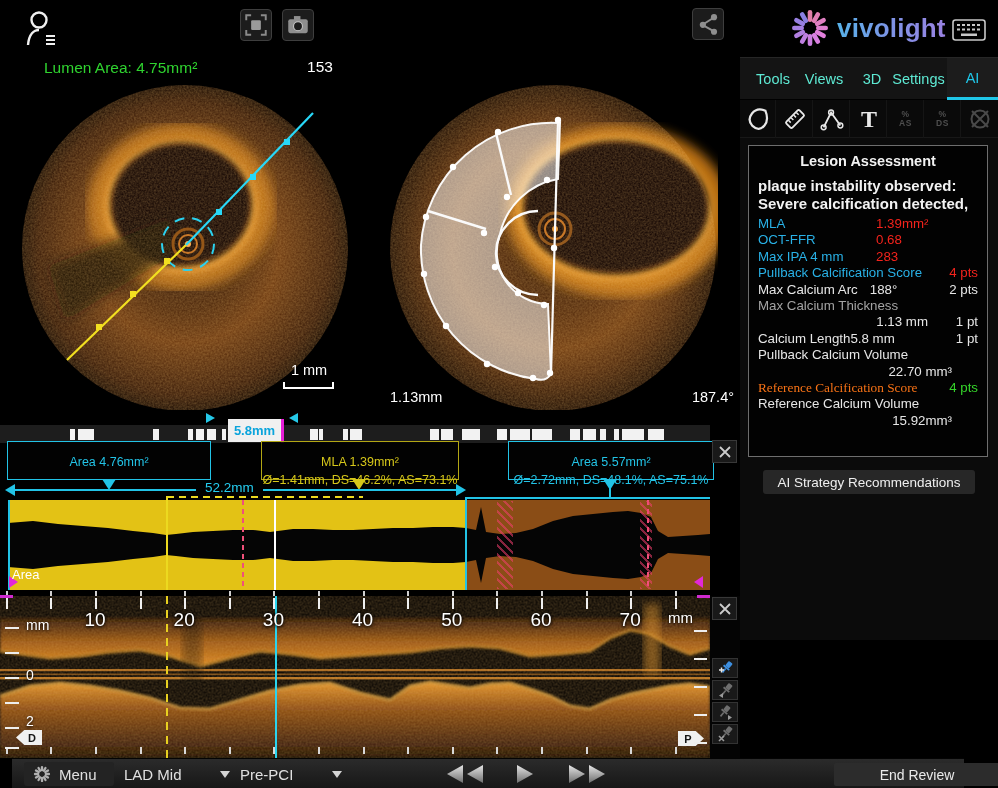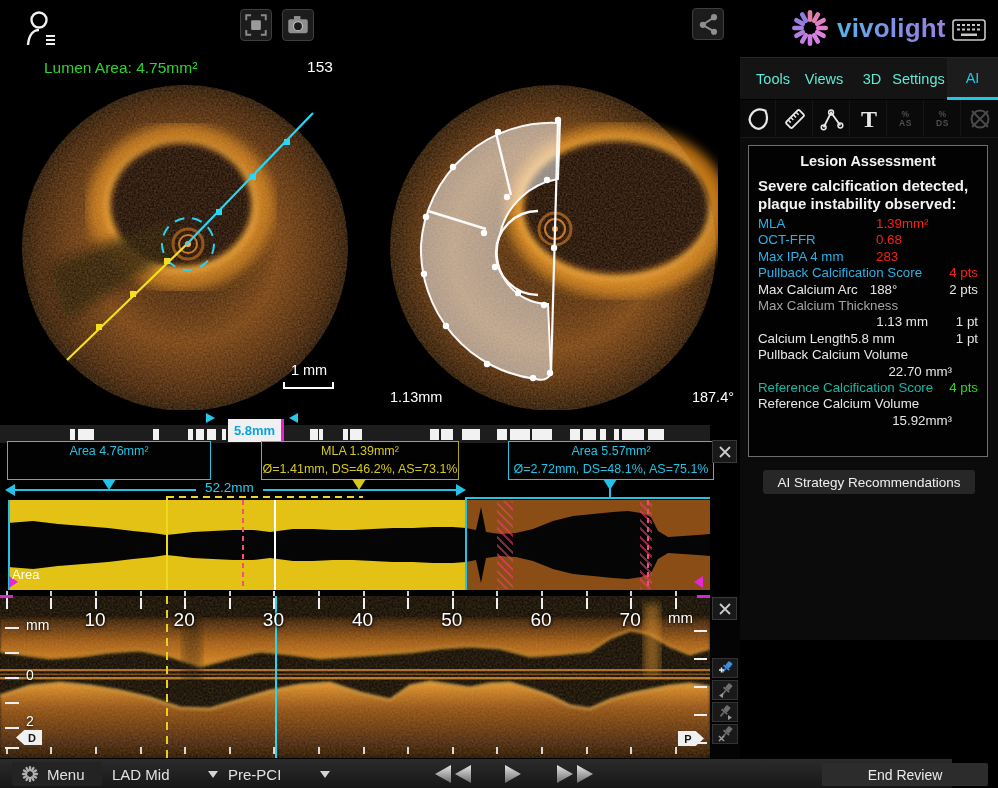--- a/index.html
+++ b/index.html
@@ -24,21 +24,21 @@
 
 
 .strip-panel{position:absolute;left:0;top:410px;width:740px;height:186px;background:#000}
 .calcium-bar{position:absolute;left:0;top:15px;width:710px;height:18px;background:#1d1d1d}
 .calcium-block{position:absolute;top:4px;height:11px;background:#f2f2f2}
 .cl-box{position:absolute;left:228px;top:9px;width:53px;height:23px;background:#f0f0f0;color:#0aa4dc;font-size:13px;font-weight:bold;text-align:center;line-height:23px}
 .cl-mark{position:absolute;left:281px;top:9px;width:3px;height:24px;background:#e81ed8}
 .cl-arrow{position:absolute;top:3px;width:0;height:0;border:5px solid transparent}
 #cl-ar-r{left:206px;border-left:9px solid #25c8e8;border-right:none}
 #cl-ar-l{left:289px;border-right:9px solid #25c8e8;border-left:none}
-.callout{position:absolute;top:31px;height:39px;background:rgba(2,2,2,.88);text-align:center;font-size:12.5px;line-height:18px;padding-top:0;white-space:nowrap}
+.callout{position:absolute;top:31px;height:39px;background:rgba(2,2,2,.88);text-align:center;font-size:12.5px;line-height:18px;padding-top:11px;white-space:nowrap}
 .callout.cyan{border:1px solid #22c3e6;color:#22c3e6}
 .callout.yellow{border:1px solid #b3a714;color:#d6c71a}
 #co1{left:7px;width:204px}
 #co2{left:261px;width:198px}
 #co3{left:508px;width:206px}
 .tri{position:absolute;top:69px;width:0;height:0;border:7px solid transparent;border-bottom:none}
 .tri.cyan{border-top:11px solid #22c3e6}
 .tri.yellow{border-top:11px solid #d6c71a}
 .span-line{position:absolute;left:14px;top:79px;width:444px;height:2px;background:#22c3e6}
 .span-arrow{position:absolute;top:74px;width:0;height:0;border:6px solid transparent}
@@ -99,21 +99,21 @@
 .dimtxt{font-size:8.5px;line-height:9px;font-weight:bold;color:#4e4e4e;text-align:center;letter-spacing:.5px}
 .lesion{position:absolute;left:8px;top:145px;width:240px;height:312px;background:#020202;border:1px solid #6e6e6e;padding:5px 9px}
 .la-title{text-align:center;font-size:14.5px;font-weight:bold;color:#f2f2f2;margin:2px 0 8px}
 .la-alert{font-size:15px;font-weight:bold;line-height:17.5px;color:#f2f2f2}
 .la-rows{margin-top:4px}
 .la-row{display:flex;align-items:baseline;font-size:13.3px;line-height:16.4px}
 .la-pts{margin-left:auto;min-width:36px;text-align:right}
 .ai-btn{position:absolute;left:23px;top:470px;width:212px;height:24px;background:#272727;border-radius:3px;font-size:13.5px;color:#efefef;display:flex;align-items:center;justify-content:center}
 
 
-.bottom-bar{position:absolute;left:0;top:758px;width:952px;height:30px;background:linear-gradient(#2b2b2b,#171717);border-top:1px solid #040404}
+.bottom-bar{position:absolute;left:12px;top:758px;width:952px;height:30px;background:linear-gradient(#2b2b2b,#171717);border-top:1px solid #040404}
 .menu-btn{position:absolute;left:12px;top:3px;width:90px;height:24px;background:#232323;border-radius:3px;display:flex;align-items:center;gap:8px;padding:0 9px;font-size:15px;color:#e0e0e0}
 .dropdown{position:absolute;top:3px;height:24px;display:flex;align-items:center;font-size:15px;color:#e0e0e0}
 #dd-vessel{left:112px;width:106px}
 #dd-phase{left:228px;width:102px}
 .caret{width:0;height:0;border:5px solid transparent;border-top:7px solid #d4d4d4;margin-left:auto;margin-top:6px}
 .pbtn{position:absolute;top:3px;height:24px;display:flex;align-items:center;justify-content:center}
 #btn-rew{left:430px;width:46px}
 #btn-play{left:498px;width:30px}
 #btn-ff{left:552px;width:46px}
 .end-btn{position:absolute;left:822px;top:4px;width:166px;height:23px;background:#2c2c2c;border-radius:2px;font-size:14px;display:flex;align-items:center;justify-content:center;color:#eaeaea}
@@ -551,22 +551,22 @@
       <div class="tool" style="left:222px;border-right:none">
         <svg width="24" height="24" viewBox="0 0 24 24">
           <circle cx="12" cy="12" r="8.5" fill="none" stroke="#4a4a4a" stroke-width="2"></circle>
           <path d="M4,4 L20,20 M20,4 L4,20" stroke="#4a4a4a" stroke-width="2"></path>
         </svg>
       </div>
     </div>
 
     <div class="lesion">
       <div class="la-title">Lesion Assessment</div>
+      <div class="la-alert">plaque instability observed:</div>
       <div class="la-alert">Severe calcification detected,</div>
-      <div class="la-alert">plaque instability observed:</div>
       <div class="la-rows">
           <div class="la-row">
             <span style="color: rgb(41, 177, 230); width: 118px;">MLA</span>
             <span style="color: rgb(243, 35, 28);">1.39mm²</span>
           </div>
           <div class="la-row">
             <span style="color: rgb(41, 177, 230); width: 118px;">OCT-FFR</span>
             <span style="color: rgb(243, 35, 28);">0.68</span>
           </div>
           <div class="la-row">
@@ -597,21 +597,21 @@
           </div>
           <div class="la-row">
             <span style="color: rgb(230, 230, 230);">Pullback Calcium Volume</span>
           </div>
           <div class="la-row">
             <span style="flex: 1 1 0%;"></span>
             <span style="color: rgb(230, 230, 230);">22.70 mm³</span>
             <span class="la-pts" style="color: rgb(230, 230, 230); min-width: 26px;"></span>
           </div>
           <div class="la-row">
-            <span style="color: #14b8a6;">Reference Calcification Score</span>
+            <span style="color: #f97316; font-family: Liberation Serif, serif;">Reference Calcification Score</span>
             <span class="la-pts" style="color: rgb(53, 212, 42);">4 pts</span>
           </div>
           <div class="la-row">
             <span style="color: rgb(230, 230, 230);">Reference Calcium Volume</span>
           </div>
           <div class="la-row">
             <span style="flex: 1 1 0%;"></span>
             <span style="color: rgb(230, 230, 230);">15.92mm³</span>
             <span class="la-pts" style="color: rgb(230, 230, 230); min-width: 26px;"></span>
           </div>

